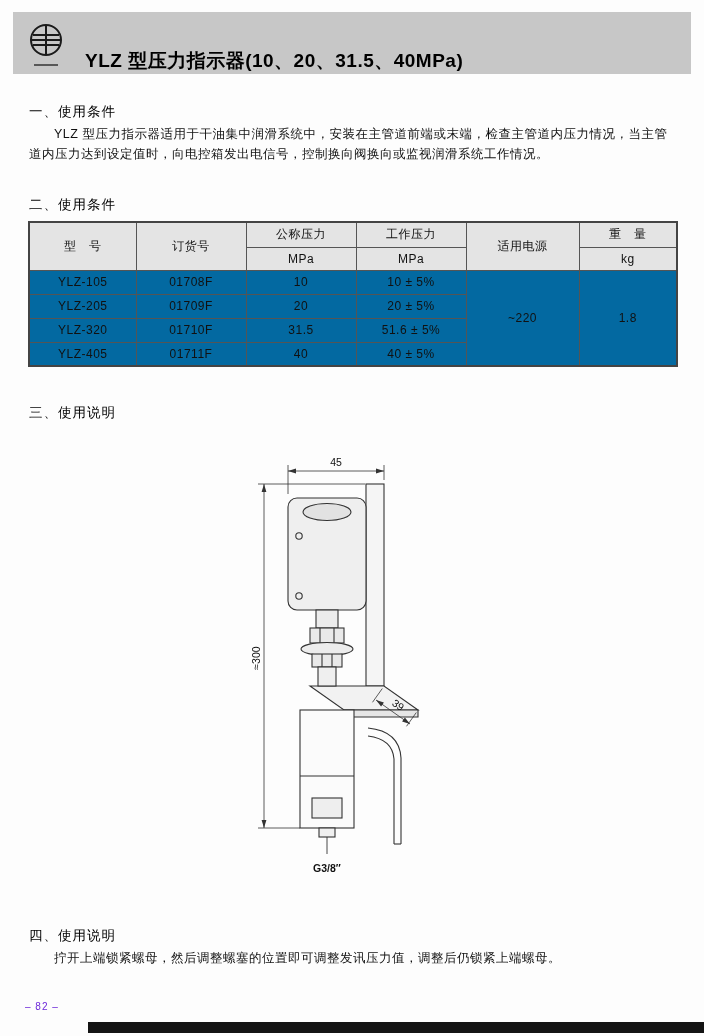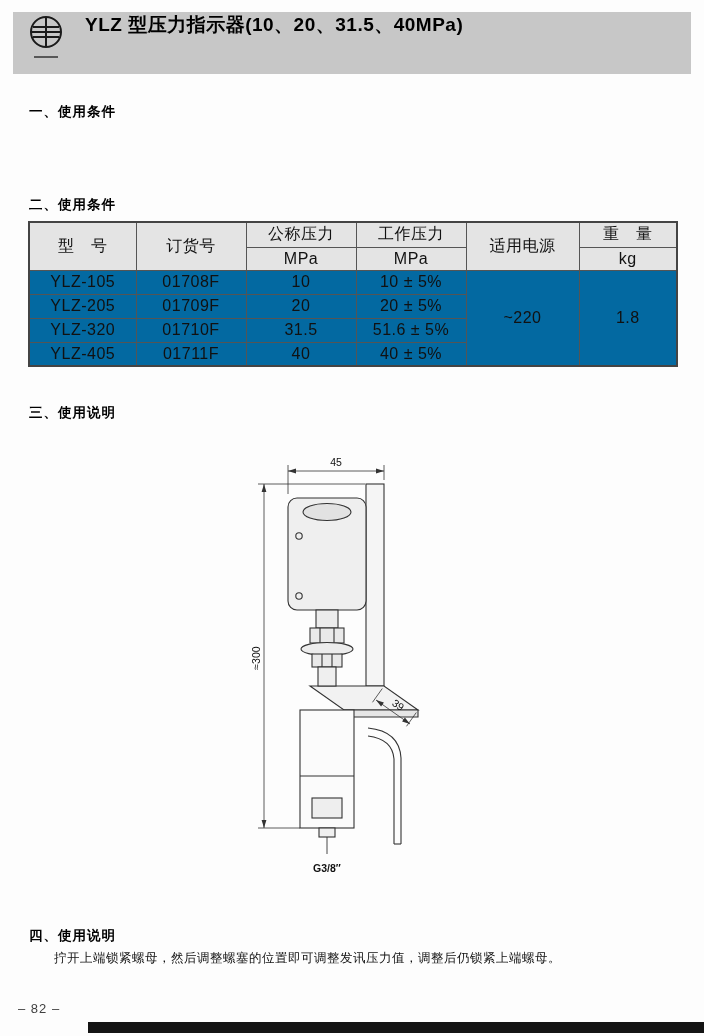--- a/index.html
+++ b/index.html
@@ -2,48 +2,48 @@
 <html><head>
 <meta charset="utf-8">
 <style>
   *{box-sizing:border-box;margin:0;padding:0}
   html,body{width:704px;height:1036px;background:#fff}
   body{font-family:"Liberation Sans","DejaVu Sans",sans-serif;color:#111}
   .page{position:relative;width:704px;height:1036px;background:#fdfdfd;overflow:hidden}
 
   
   .header-band{position:absolute;left:13px;top:12px;width:678px;height:62px;background:#c7c7c7;
-    display:flex;align-items:flex-start;gap:16px;padding:0 10px}
+    display:flex;align-items:flex-end;gap:16px;padding:0 10px}
   .logo-wrap{width:46px;height:54px;display:flex;flex-direction:column;align-items:center;justify-content:center}
   .page-title{font-size:19px;font-weight:bold;letter-spacing:.5px;color:#000}
 
   
-  .s-heading{position:absolute;left:29px;font-size:13.5px;font-weight:bold;color:#000;letter-spacing:1px}
+  .s-heading{position:absolute;left:29px;font-size:13.5px;font-weight:normal;color:#000;letter-spacing:1px}
   .s-body{position:absolute;left:29px;width:648px;font-size:12.5px;line-height:20px;text-indent:2em;color:#111;letter-spacing:.5px}
   #h-usage{top:103px}
   #b-usage{top:124px}
   #h-params{top:196px}
   #h-dims{top:404px}
   #h-instr{top:927px}
   #b-instr{top:948px}
 
   
   table.params{position:absolute;left:28px;top:221px;width:648px;border-collapse:collapse;
-    font-size:16px;color:#111;border:2px solid #444;table-layout:fixed}
+    font-size:12px;color:#111;border:2px solid #444;table-layout:fixed}
   table.params th,table.params td{border:1px solid #555;text-align:center;padding:0 3px;letter-spacing:.5px}
   table.params thead th{background:#e4e4e4;font-weight:normal}
   table.params thead tr:first-child th{height:25px}
   table.params thead tr:last-child th{height:23px}
   table.params tbody td{height:24px;background:#0369a1}
 
   
   .drawing-wrap{position:absolute;left:246px;top:446px;width:270px;height:452px}
 
   
-  .page-number{position:absolute;left:18px;top:1001px;font-size:13px;color:#404040;letter-spacing:1px}
+  .page-number{position:absolute;left:25px;top:1001px;font-size:10px;color:#6d28d9;letter-spacing:1px}
   .bottom-bar{position:absolute;left:88px;top:1022px;width:616px;height:11px;background:#141414}
 </style>
 </head>
 <body>
 
 <div class="page">
 
   <div class="header-band">
     <div class="logo-wrap">
       <svg width="44" height="52" viewBox="0 0 44 52">
@@ -56,20 +56,21 @@
         </g>
         <g stroke="#333" stroke-width="1.5">
           <line x1="10" y1="44" x2="34" y2="44"></line>
         </g>
       </svg>
     </div>
     <div class="page-title">YLZ 型压力指示器(10、20、31.5、40MPa)</div>
   </div>
 
   <div class="s-heading" id="h-usage">一、使用条件</div>
+  <div class="s-body" id="b-usage">YLZ 型压力指示器适用于干油集中润滑系统中，安装在主管道前端或末端，检查主管道内压力情况，当主管道内压力达到设定值时，向电控箱发出电信号，控制换向阀换向或监视润滑系统工作情况。</div>
 
   <div class="s-heading" id="h-params">二、使用条件</div>
 
   <table class="params">
     <colgroup>
       <col style="width:107px">
         <col style="width:110px">
         <col style="width:110px">
       <col style="width:110px">
         <col style="width:113px">

